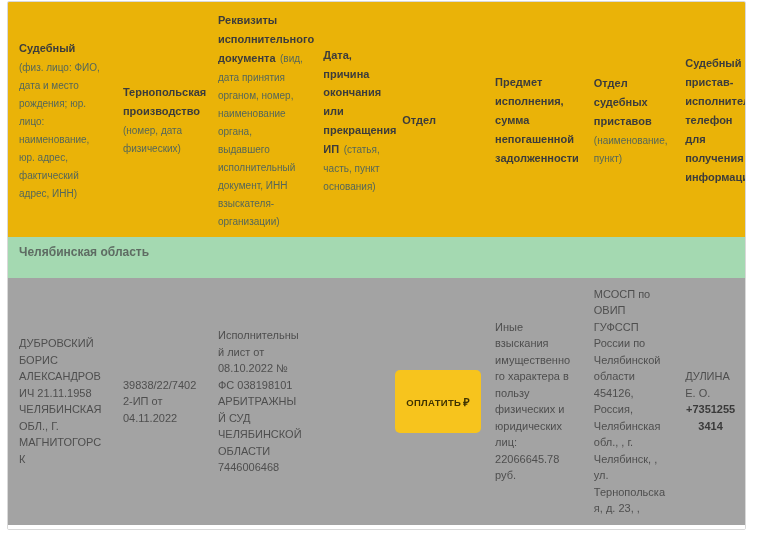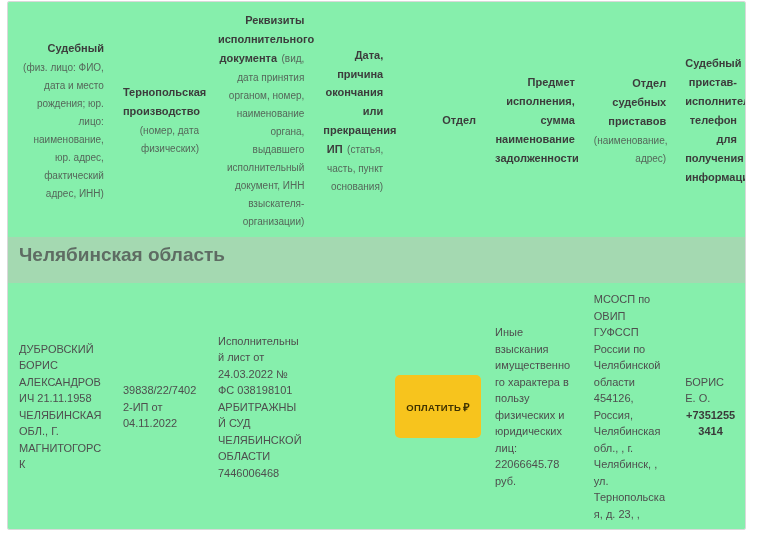--- a/index.html
+++ b/index.html
@@ -15,45 +15,45 @@
     background:#ffffff; overflow:hidden; box-sizing:border-box;
   }
   table.results {
     width:100%; height:100%;
     border-collapse:collapse; table-layout:fixed;
   }
   col.c1{width:14.1%} col.c2{width:12.9%} col.c3{width:14.3%} col.c4{width:10.7%}
   col.c5{width:12.6%} col.c6{width:13.4%} col.c7{width:12.4%} col.c8{width:9.6%}
 
   thead th {
-    background:#86efac;
-    text-align:right; vertical-align:middle;
+    background:#eab308;
+    text-align:left; vertical-align:middle;
     padding:8px 8px 8px 11px;
     font-weight:normal;
     box-sizing:border-box;
   }
   thead tr { height:164px; }
   .h-title { font-weight:bold; font-size:11px; color:#3c3c3c; line-height:1.45; }
   .h-desc  { font-weight:normal; font-size:10px; color:#55675a; line-height:1.5; }
 
   tr.region-row { height:41px; }
   tr.region-row td {
     background:#a4d9b1;
     padding:4px 11px 14px 11px;
     vertical-align:middle;
   }
-  .region-label { font-size:19px; font-weight:bold; color:#5e6c63; }
+  .region-label { font-size:12px; font-weight:bold; color:#5e6c63; }
 
   tbody td {
     font-size:11px; color:#4e4e4e; line-height:1.5;
     padding:8px 9px 8px 11px; vertical-align:middle;
     box-sizing:border-box; word-wrap:break-word;
   }
   tr.row-cream { height:165px; }
-  tr.row-cream td { background:#86efac; }
+  tr.row-cream td { background:#a3a3a3; }
   tr.row-white { height:159px; }
   tr.row-white td { background:#ffffff; }
 
   td.service-cell { text-align:center; padding-left:4px; padding-right:4px; }
   .pay-btn {
     display:inline-block; border:none; cursor:pointer;
     background:#f7c41d; color:#3f3200;
     font-family:"Liberation Sans", sans-serif;
     font-size:9.5px; font-weight:bold; letter-spacing:0.3px;
     padding:24px 11px; border-radius:5px;
@@ -94,50 +94,50 @@
           <span class="h-desc">(вид, дата принятия органом, номер, наименование органа, выдавшего исполнительный документ, ИНН взыскателя-организации)</span>
         </th>
         <th>
           <span class="h-title">Дата, причина окончания или прекращения ИП</span>
           <span class="h-desc">(статья, часть, пункт основания)</span>
         </th>
         <th>
           <span class="h-title">Отдел</span>
         </th>
         <th>
-          <span class="h-title">Предмет исполнения, сумма наименование задолженности</span>
+          <span class="h-title">Предмет исполнения, сумма непогашенной задолженности</span>
         </th>
         <th>
           <span class="h-title">Отдел судебных приставов</span>
-          <span class="h-desc">(наименование, адрес)</span>
+          <span class="h-desc">(наименование, пункт)</span>
         </th>
         <th>
           <span class="h-title">Судебный пристав-исполнитель, телефон для получения информации</span>
         </th>
       </tr>
     </thead>
     <tbody>
       <tr class="region-row">
         <td colspan="8">
           <span class="region-label">Челябинская область</span>
         </td>
       </tr>
 
       <tr class="row-cream">
         <td>ДУБРОВСКИЙ БОРИС АЛЕКСАНДРОВИЧ 21.11.1958 ЧЕЛЯБИНСКАЯ ОБЛ., Г. МАГНИТОГОРСК</td>
         <td>39838/22/74022-ИП от 04.11.2022</td>
-        <td>Исполнительный лист от 24.03.2022 № ФС 038198101 АРБИТРАЖНЫЙ СУД ЧЕЛЯБИНСКОЙ ОБЛАСТИ 7446006468</td>
+        <td>Исполнительный лист от 08.10.2022 № ФС 038198101 АРБИТРАЖНЫЙ СУД ЧЕЛЯБИНСКОЙ ОБЛАСТИ 7446006468</td>
         <td></td>
         <td class="service-cell">
           <button class="pay-btn"><span>ОПЛАТИТЬ</span><span class="rub">₽</span></button>
         </td>
         <td>Иные взыскания имущественного характера в пользу физических и юридических лиц: 22066645.78 руб.</td>
         <td>МСОСП по ОВИП ГУФССП России по Челябинской области 454126, Россия, Челябинская обл., , г. Челябинск, , ул. Тернопольская, д. 23, ,</td>
         <td>
-          <div class="bailiff-name">БОРИС Е. О.</div>
+          <div class="bailiff-name">ДУЛИНА Е. О.</div>
           <div class="bailiff-phone">+73512553414</div>
         </td>
       </tr>
 
       <tr class="row-white">
         <td>ДУБРОВСКИЙ БОРИС АЛЕКСАНДРОВИЧ 22.11.1958 ЧЕЛЯБИНСКАЯ ОБЛ., Г. МАГНИТОГОРСК</td>
         <td>37559/21/74022-ИП от 29.10.2021</td>
         <td>Исполнительный лист от 27.10.2021 № ФС 036700523 АРБИТРАЖНЫЙ СУД ЧЕЛЯБИНСКОЙ ОБЛАСТИ</td>
         <td></td>
         <td class="service-cell"></td>

